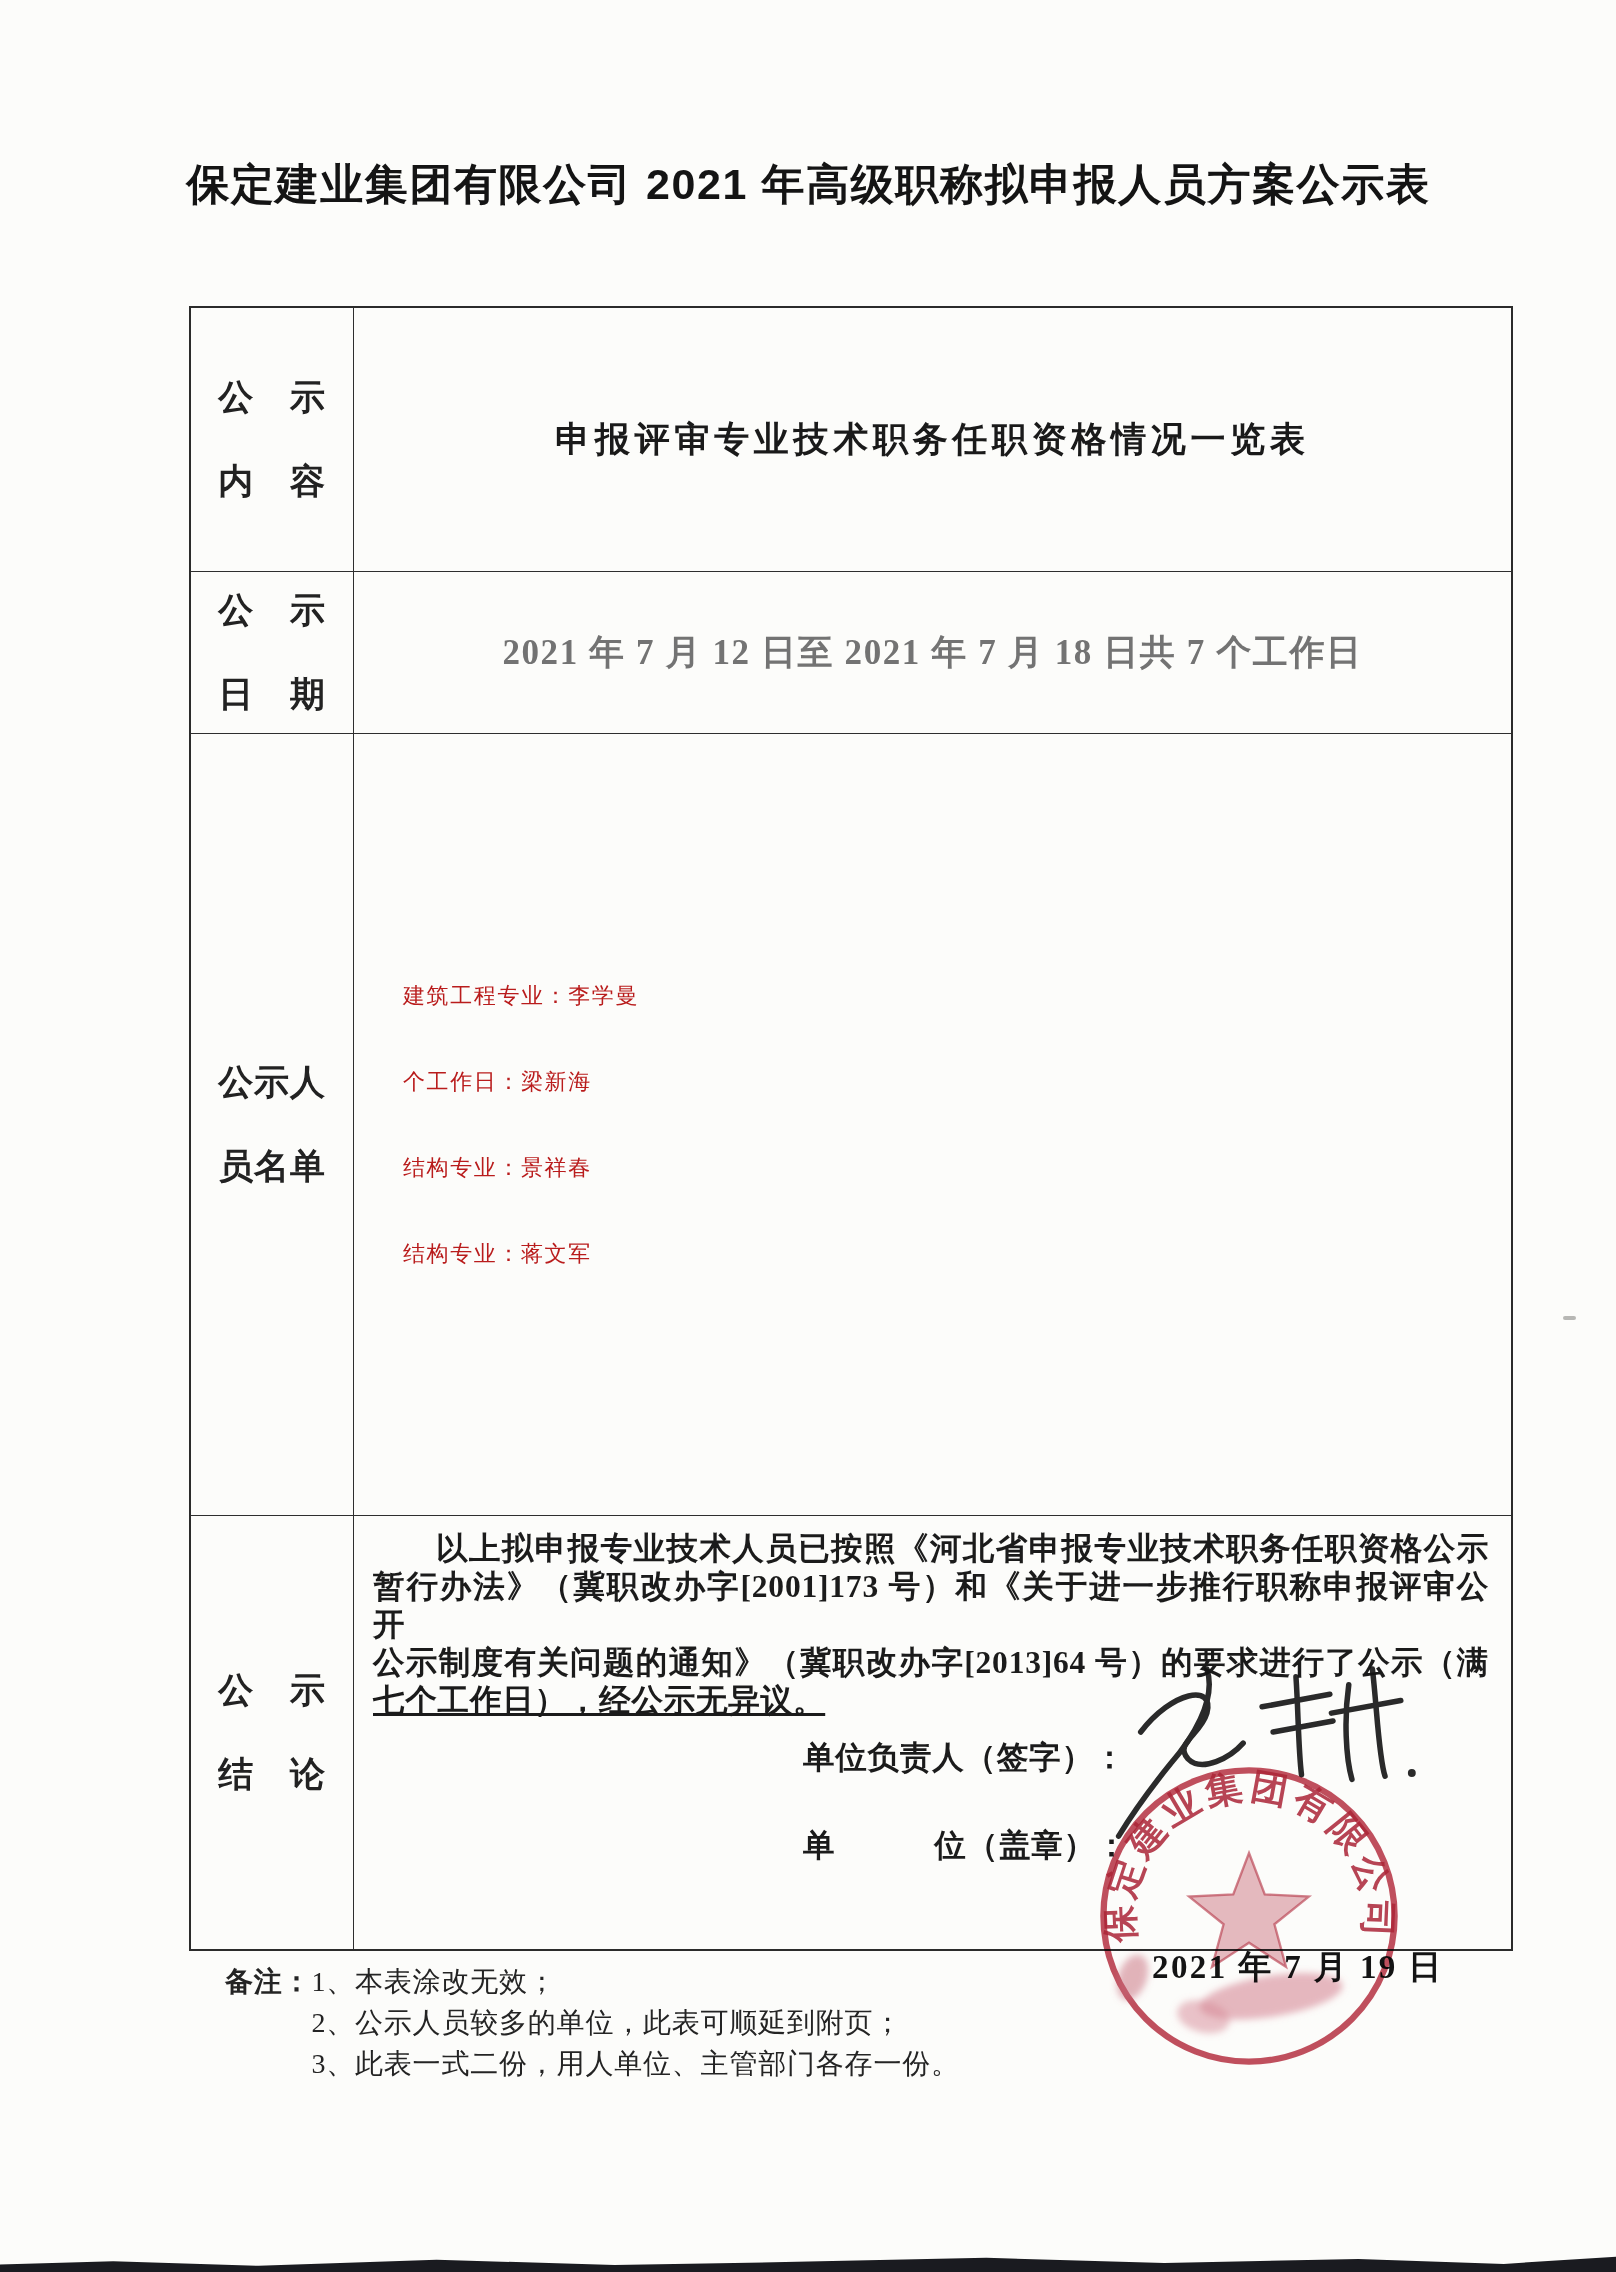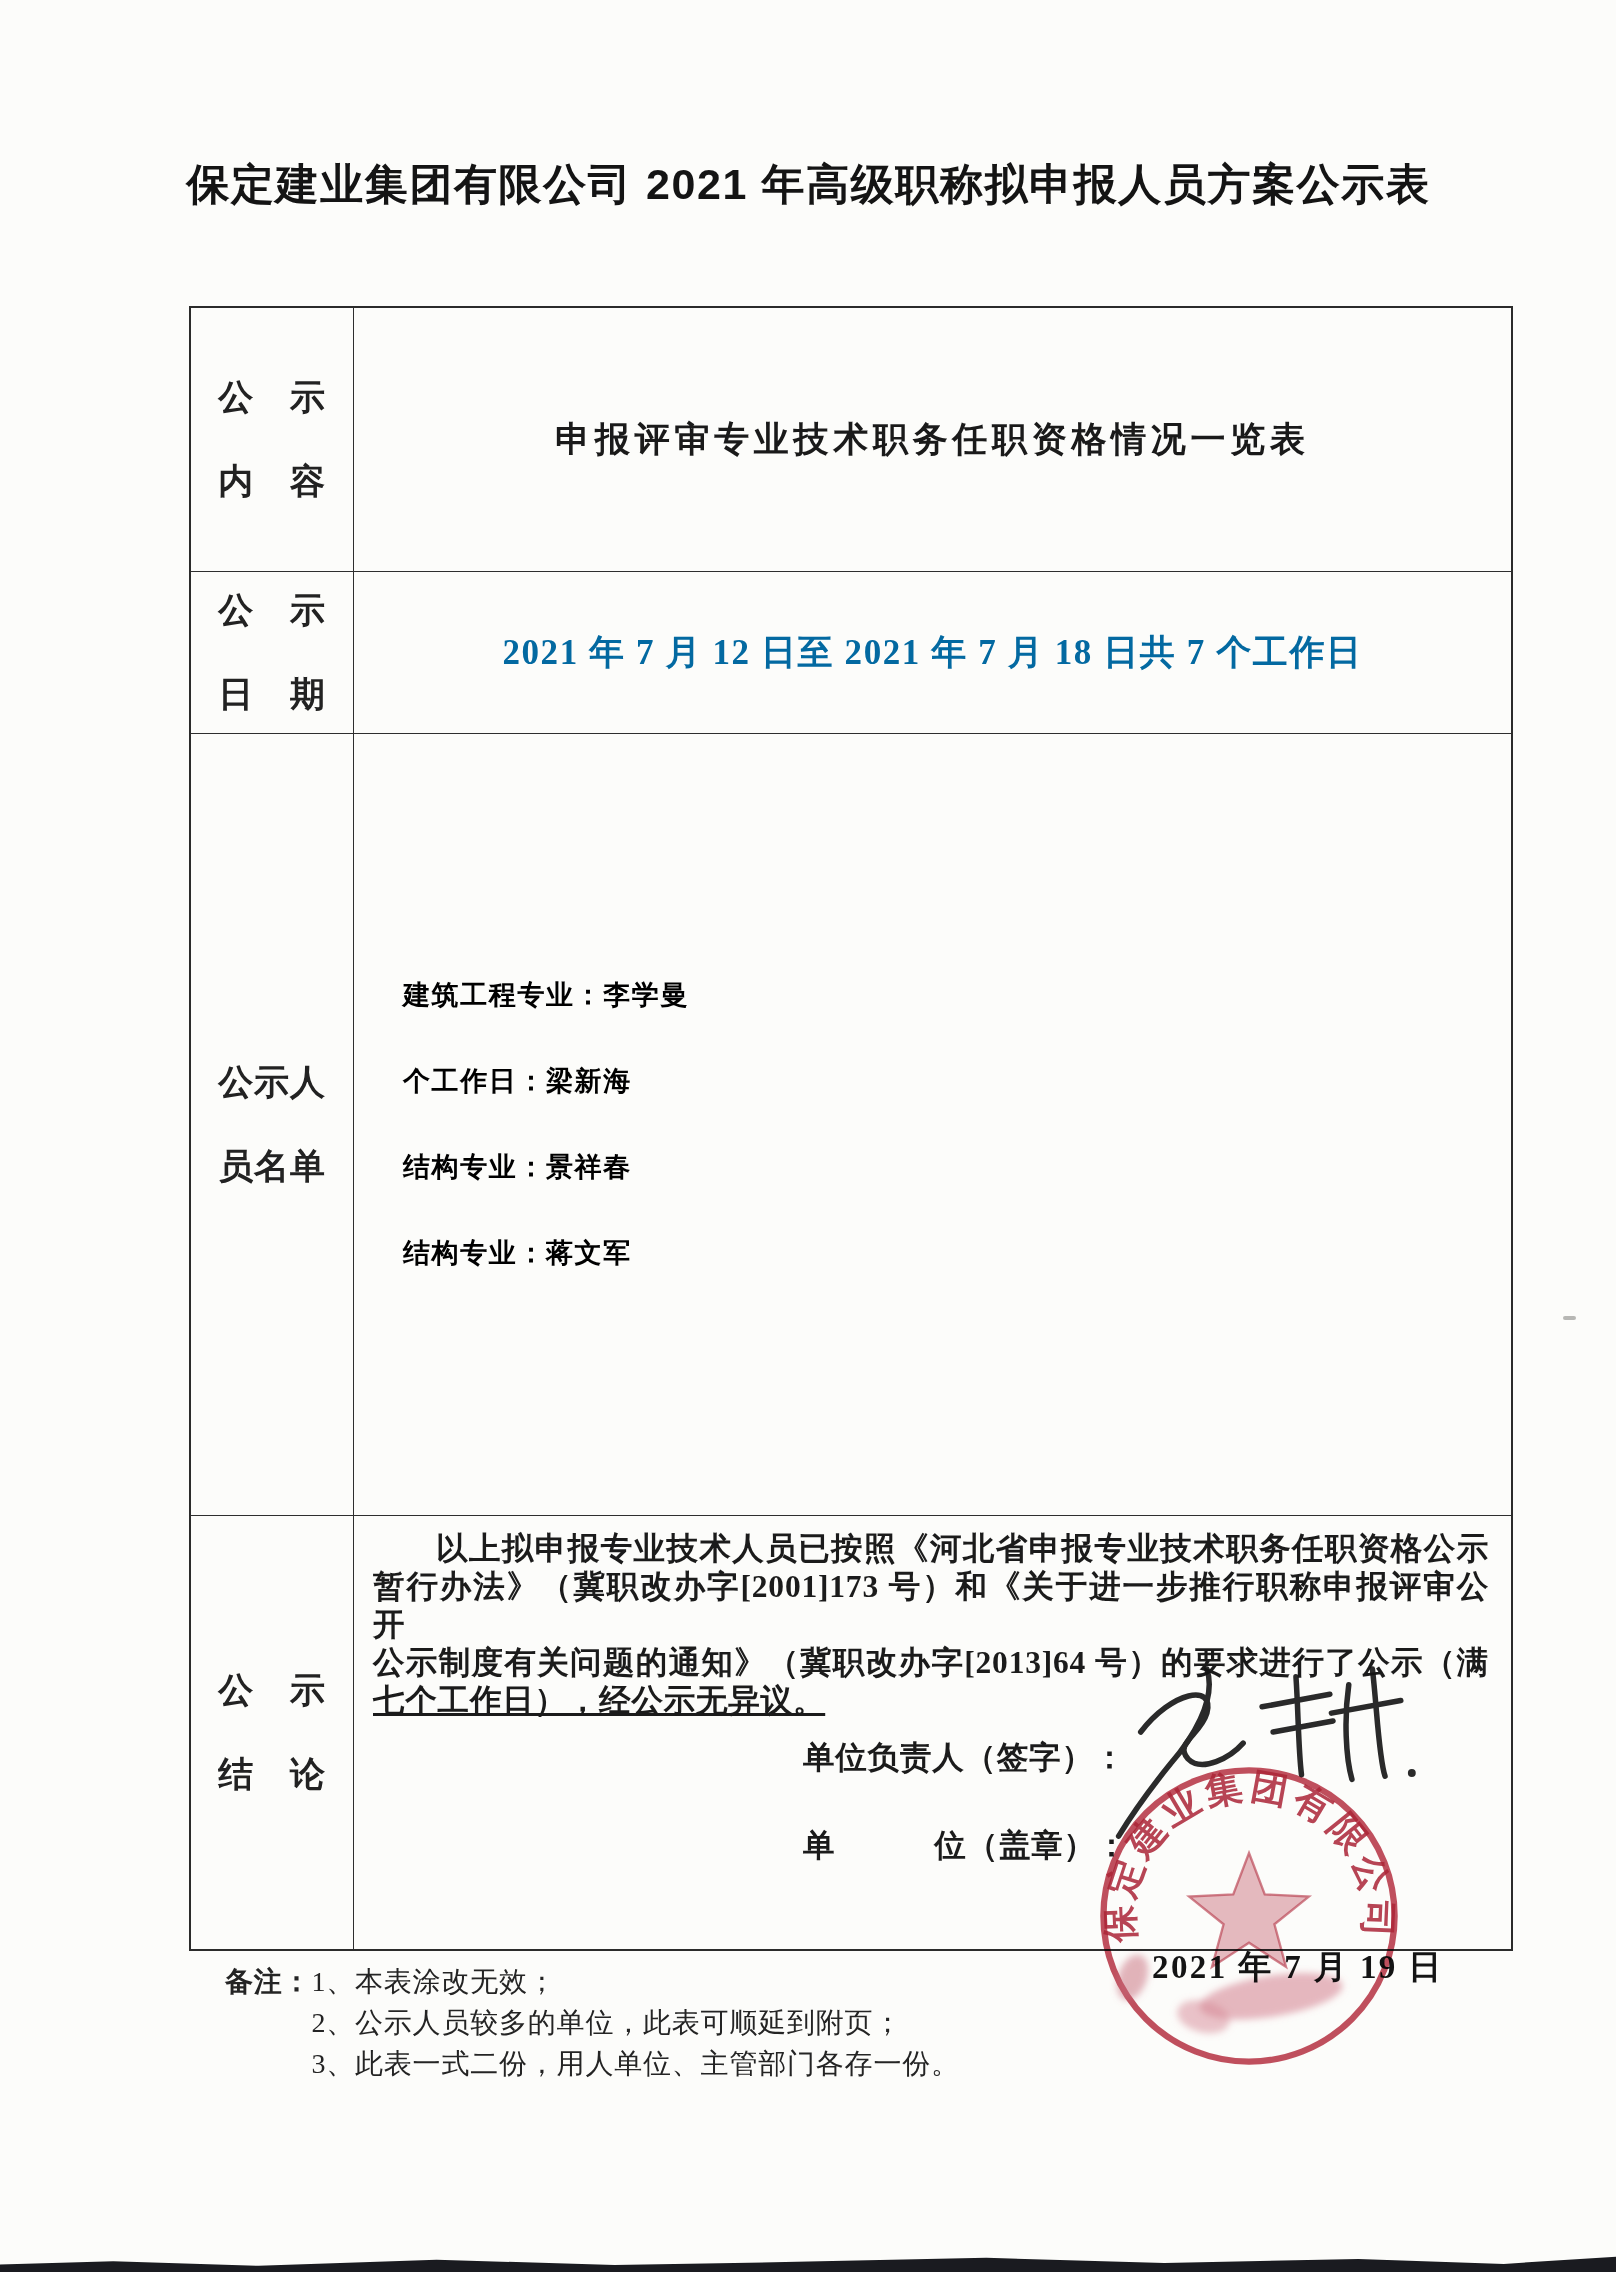--- a/index.html
+++ b/index.html
@@ -41,28 +41,28 @@
   .row-people{height:782px;}
   .row-conclusion{height:434px;}
   .center-value{
     display:flex;align-items:center;justify-content:center;height:100%;
     font-size:35px;
   }
   .bold-sans{
     font-family:"Liberation Sans","DejaVu Sans",sans-serif;
     font-weight:bold;letter-spacing:4.7px;color:#1a1a1a;
   }
-  .serif-value{font-weight:600;letter-spacing:1.6px;color:#0369a1;}
+  .serif-value{font-weight:600;letter-spacing:1.6px;color:#737373;}
   .people-list{
     height:100%;display:flex;flex-direction:column;justify-content:center;
     row-gap:53px;padding-left:49px;box-sizing:border-box;
   }
   .people-item{
     font-family:"Liberation Sans","DejaVu Sans",sans-serif;
-    font-weight:bold;font-size:27px;letter-spacing:1.6px;line-height:33px;color:#000000;
+    font-weight:normal;font-size:22px;letter-spacing:1.6px;line-height:33px;color:#b91c1c;
   }
   .conclusion-paragraph{
     padding:14px 22px 0 19px;
     font-size:31.5px;font-weight:600;line-height:38px;letter-spacing:0.8px;color:#1b1b1b;
   }
   .p-line{text-align:justify;text-align-last:justify;}
   .p-line.first{text-indent:2em;}
   .p-line.last{text-align:left;text-align-last:left;text-decoration:underline;}
   .sign-line{
     position:absolute;left:449px;top:221px;

